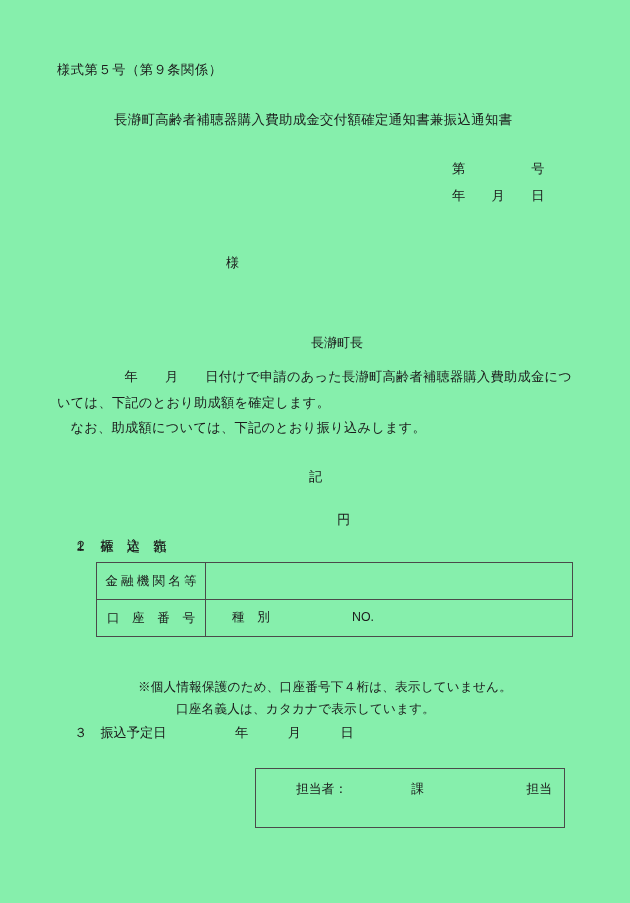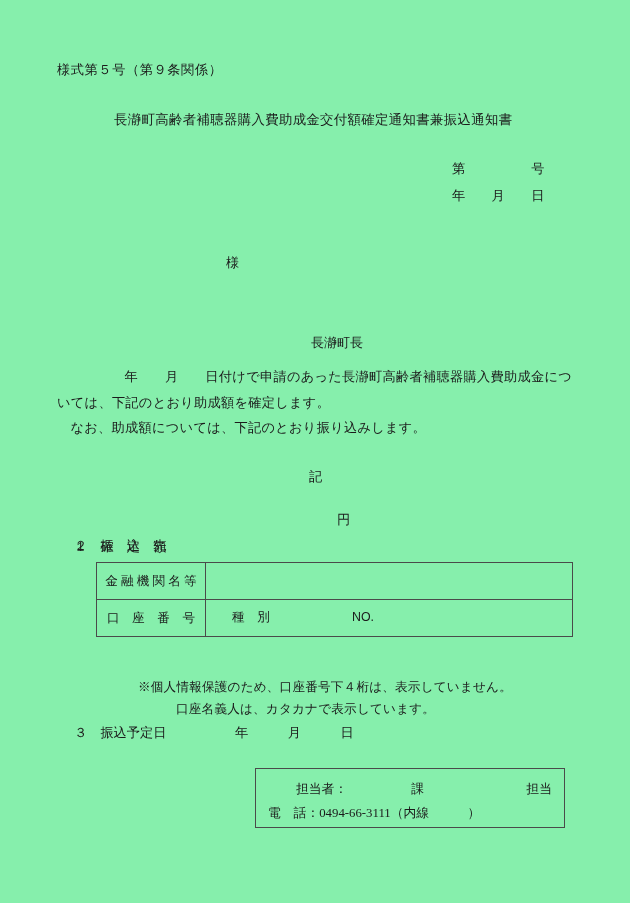--- a/index.html
+++ b/index.html
@@ -250,16 +250,15 @@
   <div class="abs note-text" id="note-1">※個人情報保護のため、口座番号下４桁は、表示していません。</div>
 
   <div class="abs note-text" id="note-2">口座名義人は、カタカナで表示しています。</div>
 
   <div class="abs item-row" id="item-3-label">３　振込予定日</div>
 
   <div class="abs item-row" id="item-3-date">年　　　月　　　日</div>
 
   <div id="contact-box">
     <div class="contact-line" id="contact-person">担当者：　　　　　課　　　　　　　　担当</div>
-    <div class="contact-line" id="contact-phone">電　話：0494-66-3111（内線　　　）</div>
   </div>
 
 </div>
 
 </body></html>

